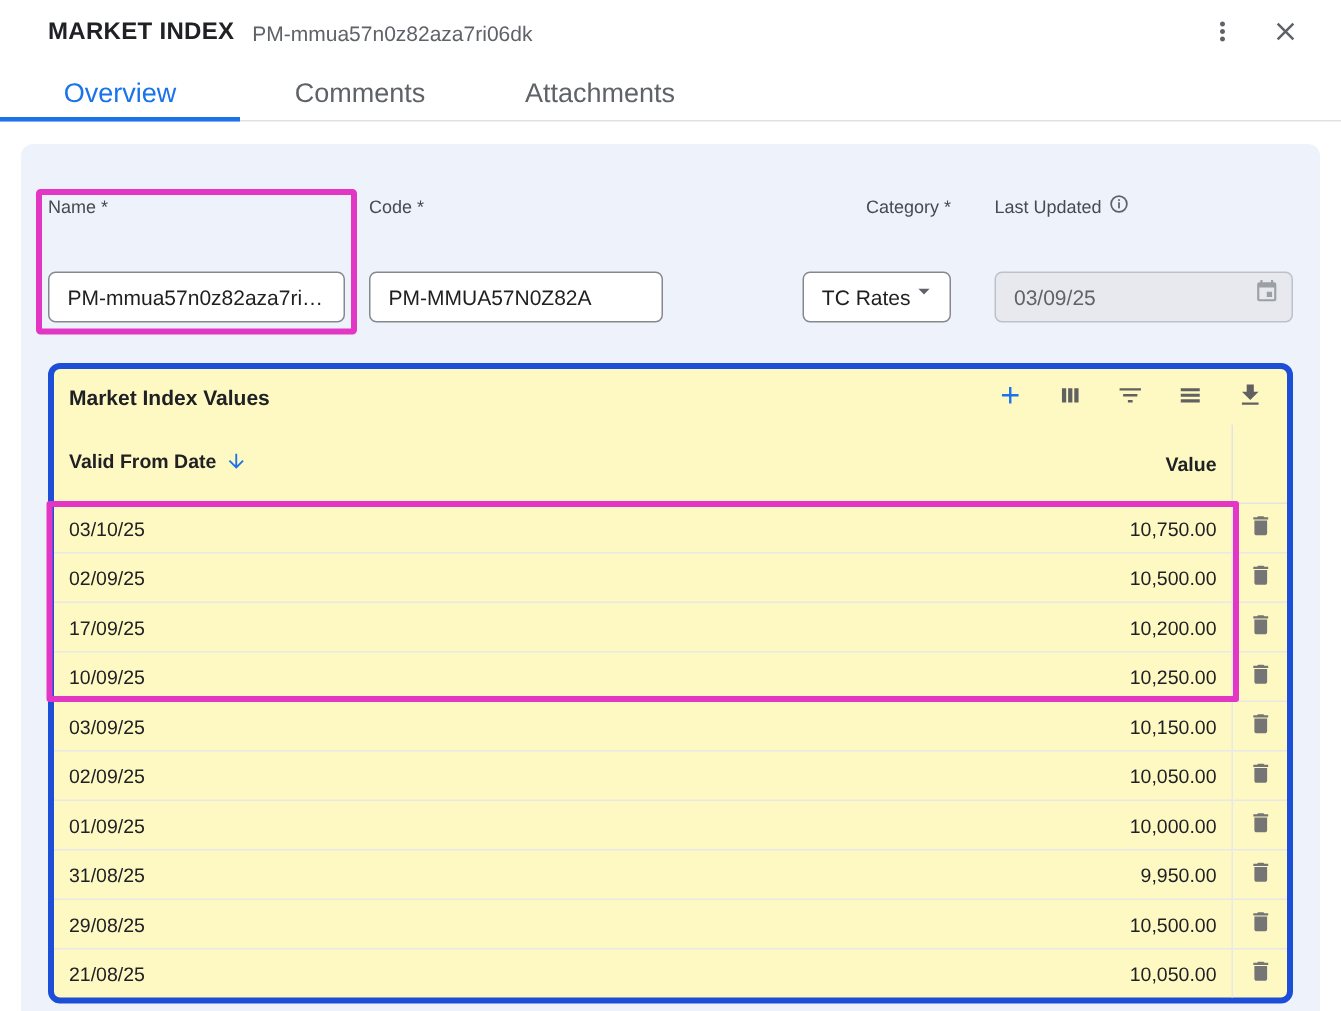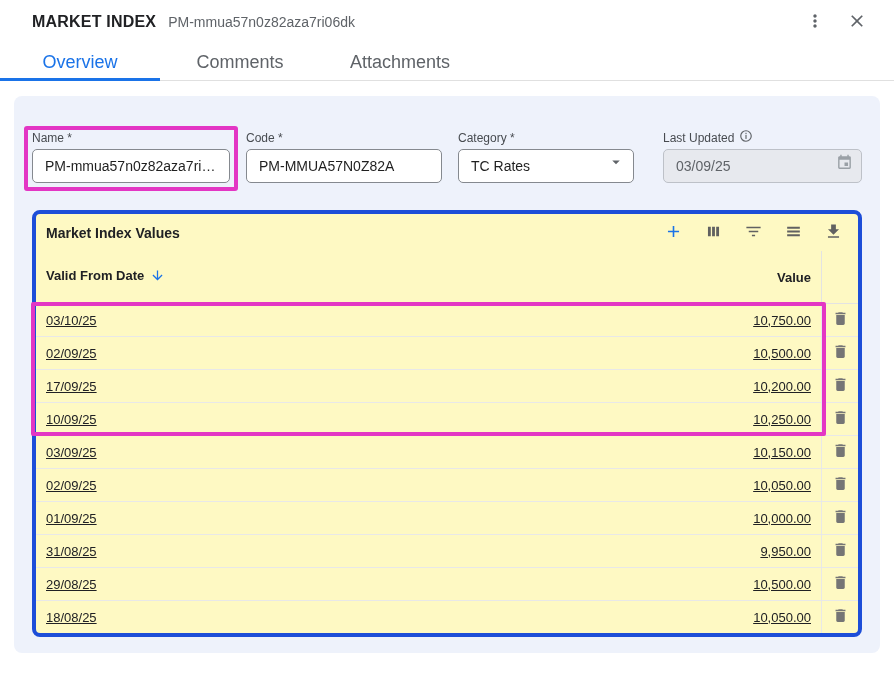--- a/index.html
+++ b/index.html
@@ -37,38 +37,38 @@
   .panel{
     margin:15px 14px 0 14px;
     background:#eef2fb;
     border-radius:8px;
     padding:19px 18px 16px 18px;
     box-sizing:border-box;
   }
   .section-title{font-size:15px;font-weight:bold;color:#1f1f1f;}
   
   .fields-row{display:flex;margin-top:15px;}
-  .field{display:flex;flex-direction:column;}
+  .field{display:flex;flex-direction:column;gap:32px;}
   .field-label{
     font-size:12px;color:#474b50;margin-bottom:4px;
     display:flex;align-items:center;gap:5px;height:15px;
   }
   .input{
     height:34px;box-sizing:border-box;
     border:1px solid #85898f;border-radius:5px;background:#fff;
     padding:0 12px;font-size:14px;color:#1f1f1f;line-height:32px;
     white-space:nowrap;overflow:hidden;text-overflow:ellipsis;
   }
   .select{display:flex;justify-content:space-between;align-items:center;padding-right:8px;}
   .input.disabled{
     background:#e7e9ee;border-color:#bdc1c8;color:#5f6368;
   }
   .f-name{width:198px;position:relative;}
   .f-code{width:196px;margin-left:16px;}
-  .f-category{width:176px;margin-left:16px;}
+  .f-category{width:176px;margin-left:16px;align-items:flex-end;}
   .f-updated{flex:1;margin-left:29px;}
   .pink-box{
     position:absolute;border:4px solid #e336c4;border-radius:3px;
     pointer-events:none;z-index:6;
   }
   .pink-box.name{left:-8px;right:-8px;top:-4px;bottom:-8px;}
   
   .card{
     margin-top:27px;background:#fef9c3;
     border:4px solid #1d4ed8;border-radius:8px;
@@ -77,21 +77,21 @@
   .card-title{font-size:14px;font-weight:bold;color:#202124;}
   .toolbar{margin-left:auto;display:flex;align-items:center;gap:18px;}
   .tb-btn{width:22px;height:22px;display:flex;align-items:center;justify-content:center;background:none;border:none;padding:0;cursor:pointer;}
   .thead{
     display:flex;align-items:center;height:52px;
     border-bottom:1px solid #e3e3e3;font-size:13px;font-weight:bold;
   }
   .col-date{flex:1;padding-left:10px;display:flex;align-items:flex-start;gap:6px;cursor:pointer;}
   .col-value{width:160px;text-align:right;padding-right:10px;cursor:pointer;}
   .col-actions{width:36px;align-self:stretch;border-left:1px solid #e3e3e3;}
-  .rows{position:relative;text-decoration:underline;}
+  .rows{position:relative;}
   .trow{display:flex;align-items:center;height:32px;border-bottom:1px solid #e8e8e8;font-size:13px;}
   .trow:last-child{border-bottom:none;}
   .cell-date{flex:1;padding-left:10px;}
   .cell-value{width:160px;text-align:right;padding-right:10px;}
   .cell-actions{
     width:36px;align-self:stretch;border-left:1px solid #e8e8e8;
     display:flex;align-items:center;justify-content:center;
   }
   .del-btn{background:none;border:none;padding:2px;cursor:pointer;display:flex;}
   .pink-box.rows-hl{left:-5px;right:32px;top:-2px;height:126px;border-radius:2px;}
@@ -332,21 +332,21 @@
         <div class="cell-value">10,500.00</div>
         <div class="cell-actions">
             <button class="del-btn">
               <span><svg width="17" height="17" viewBox="0 0 24 24">
                   <path fill="#757575" d="M6 19c0 1.1.9 2 2 2h8c1.1 0 2-.9 2-2V7H6v12zM19 4h-3.5l-1-1h-5l-1 1H5v2h14V4z"></path>
                 </svg></span>
             </button>
           </div>
       </div>
       <div class="trow">
-        <div class="cell-date">18/08/25</div>
+        <div class="cell-date">21/08/25</div>
         <div class="cell-value">10,050.00</div>
         <div class="cell-actions">
             <button class="del-btn">
               <span><svg width="17" height="17" viewBox="0 0 24 24">
                   <path fill="#757575" d="M6 19c0 1.1.9 2 2 2h8c1.1 0 2-.9 2-2V7H6v12zM19 4h-3.5l-1-1h-5l-1 1H5v2h14V4z"></path>
                 </svg></span>
             </button>
           </div>
       </div>
     </div>

